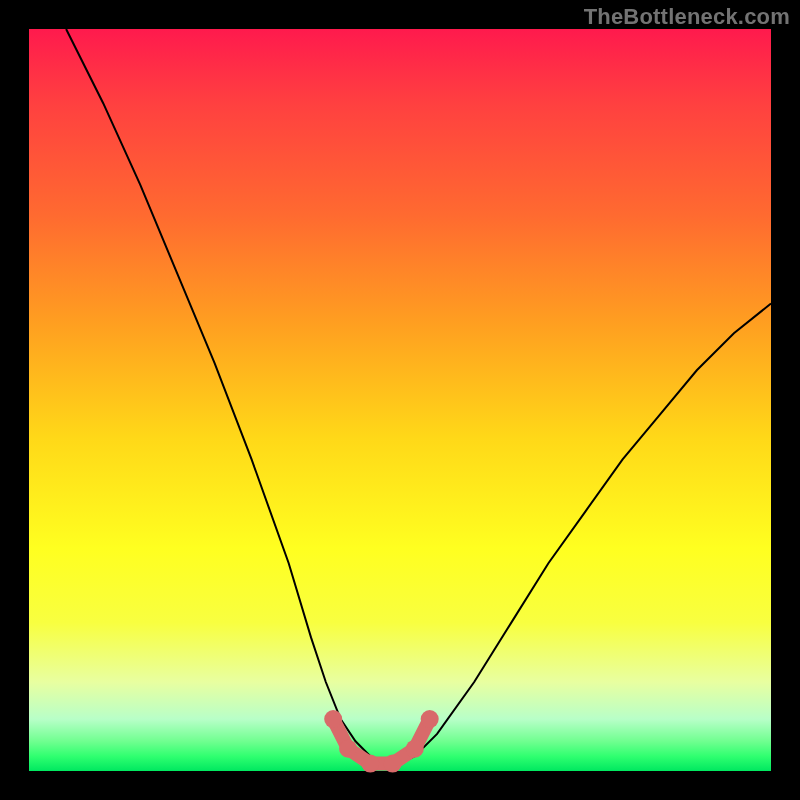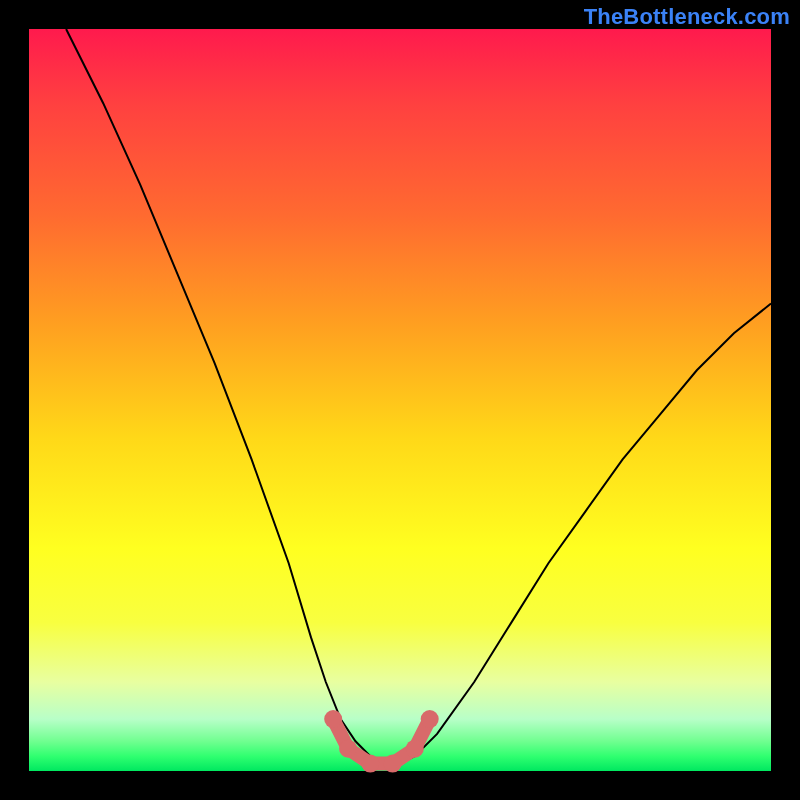--- a/index.html
+++ b/index.html
@@ -30,21 +30,21 @@
       #30ff70 98%,
       #00e860 100%);
   }
   .watermark {
     position: absolute;
     top: 4px;
     right: 10px;
     font-family: Arial, Helvetica, sans-serif;
     font-size: 22px;
     font-weight: 600;
-    color: #3b82f6;
+    color: #737373;
     letter-spacing: 0.2px;
   }
   svg.curve {
     position: absolute;
     left: 0; top: 0;
     width: 742px; height: 742px;
     overflow: visible;
   }
   .main-line {
     fill: none;

